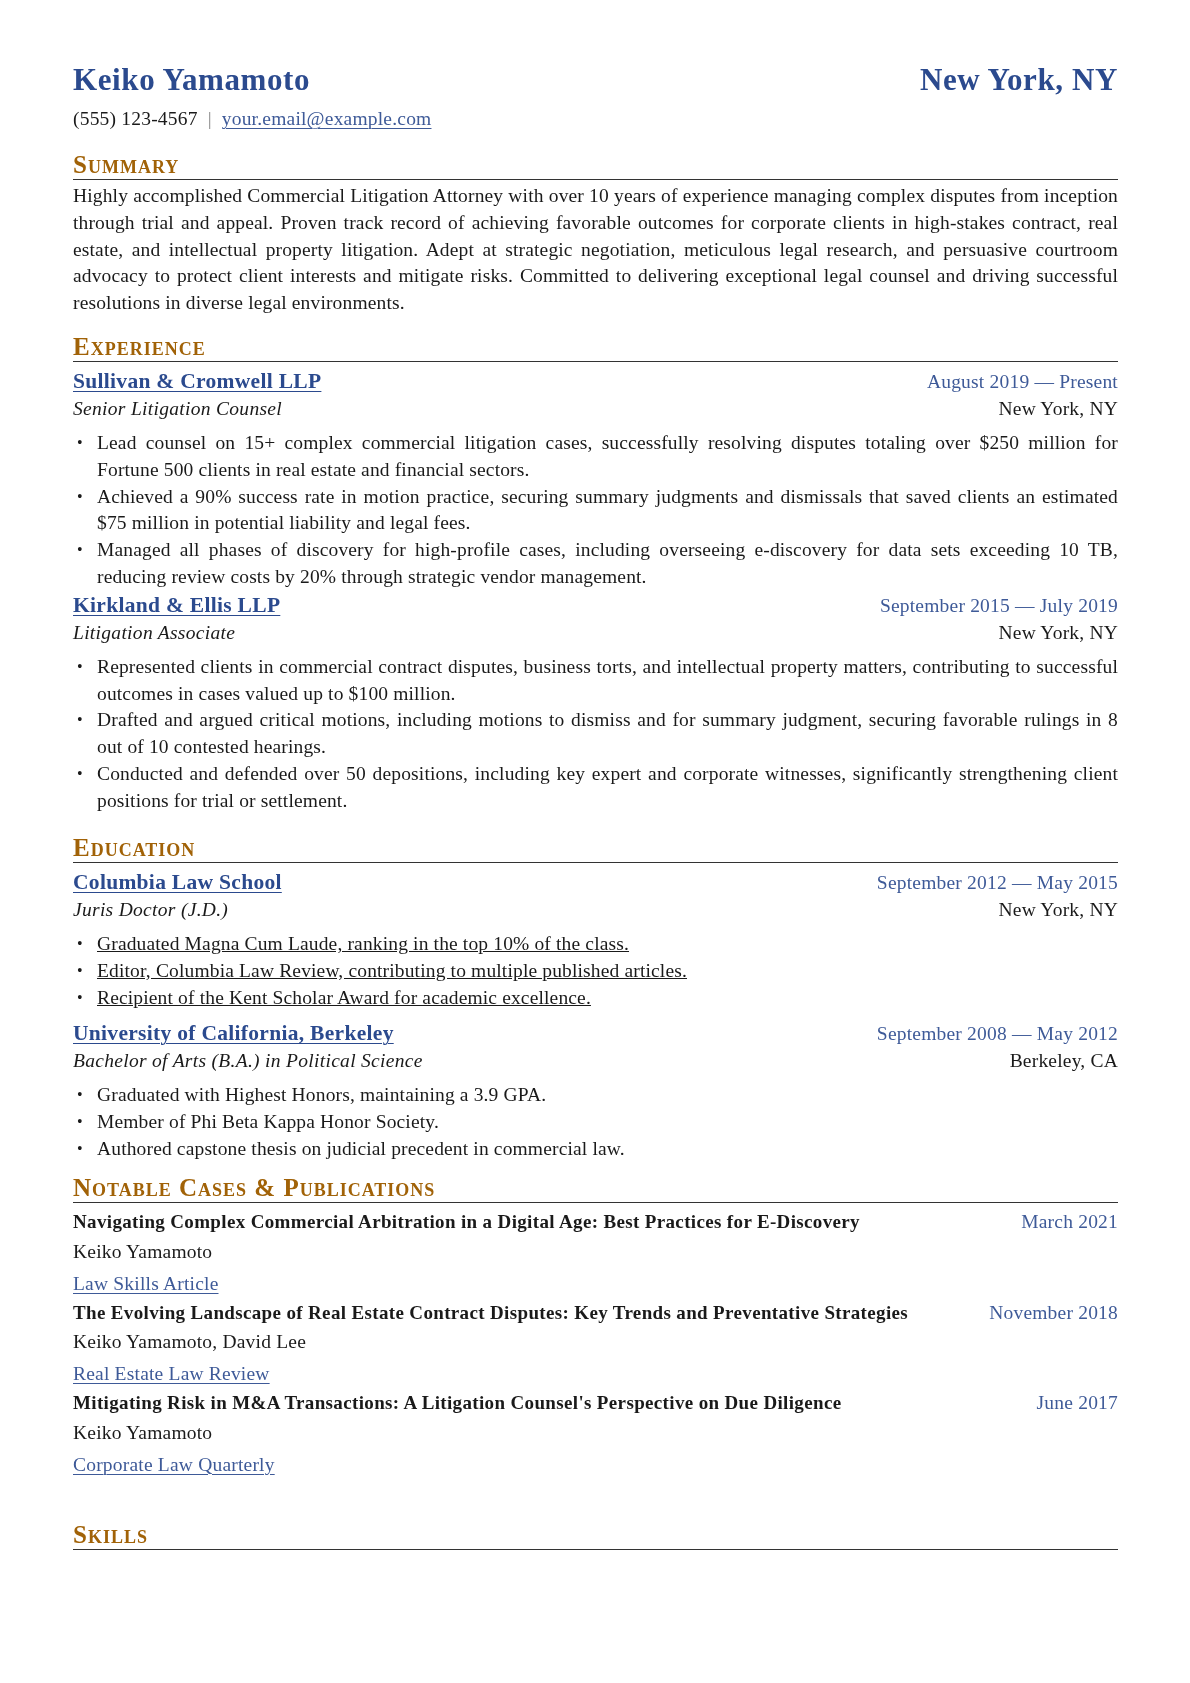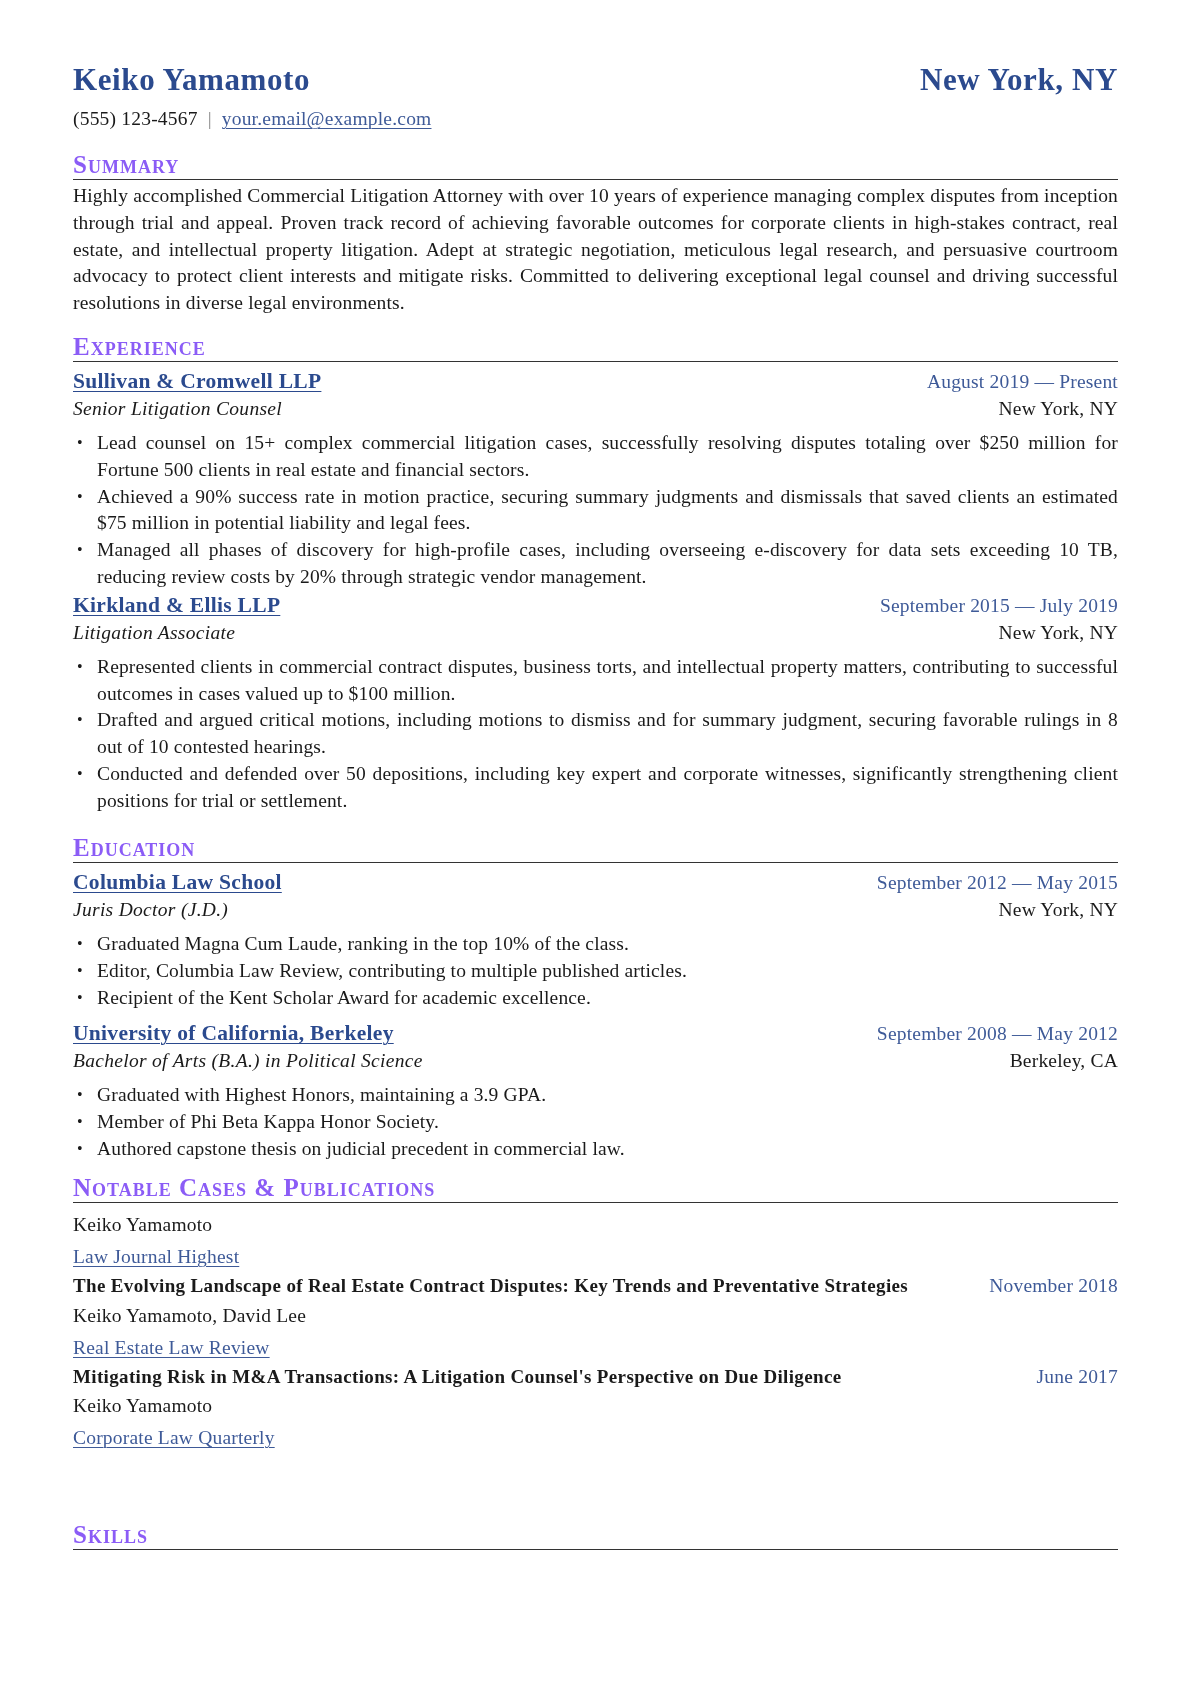--- a/index.html
+++ b/index.html
@@ -10,21 +10,21 @@
   a.link { color: #2b4a8e; text-decoration: underline; text-decoration-thickness: 1px; text-underline-offset: 3px; }
   a.venue { color: #3e5a98; text-decoration: underline; text-decoration-thickness: 1px; text-underline-offset: 3px; }
 
   .header-row { position: absolute; left: 0; width: 1045px; top: 62px; height: 40px; }
   .name { position: absolute; left: 0; top: 0; font-size: 31px; font-weight: bold; letter-spacing: 0.6px; color: #2b4a8e; }
   .loc  { position: absolute; right: 0; top: 0; font-size: 31px; font-weight: bold; letter-spacing: 0.6px; color: #2b4a8e; }
   .contact { position: absolute; left: 0; top: 108px; font-size: 19.5px; letter-spacing: 0.2px; }
   .contact .sep { color: #888; margin: 0 10px; }
 
   .section { position: absolute; left: 0; width: 1045px; }
-  .sec-title { font-size: 25px; font-weight: bold; font-variant: small-caps; letter-spacing: 1px; color: #8b5cf6; line-height: 28px; height: 28px; }
+  .sec-title { font-size: 25px; font-weight: bold; font-variant: small-caps; letter-spacing: 1px; color: #a16207; line-height: 28px; height: 28px; }
   .sec-rule { height: 0; border-top: 1.5px solid #333; margin-top: 0px; }
 
   .para { font-size: 19.5px; line-height: 26.8px; text-align: justify; letter-spacing: 0.15px; }
 
   .entry-row { position: relative; height: 27px; line-height: 27px; font-size: 20px; }
   .entry-row .left { position: absolute; left: 0; top: 0; }
   .entry-row .right { position: absolute; right: 0; top: 0; }
   .org { font-size: 21.5px; font-weight: bold; letter-spacing: 0.3px; text-align: right; }
   .role { font-style: italic; font-size: 19.5px; letter-spacing: 0.3px; }
   .plain { font-size: 19.5px; letter-spacing: 0.2px; }
@@ -104,21 +104,21 @@
 
     <div style="margin-top:6px;">
       <div class="entry-row">
         <span class="left"><a class="link org" href="#">Columbia Law School</a></span>
         <span class="right date date-txt">September 2012 — May 2015</span>
       </div>
       <div class="entry-row">
         <span class="left role">Juris Doctor (J.D.)</span>
         <span class="right plain">New York, NY</span>
       </div>
-      <ul class="bullets" style="margin-top:8px;">
+      <ul class="bullets" style="margin-top:8px;text-decoration:underline;">
         <li>Graduated Magna Cum Laude, ranking in the top 10% of the class.</li>
         <li>Editor, Columbia Law Review, contributing to multiple published articles.</li>
         <li>Recipient of the Kent Scholar Award for academic excellence.</li>
       </ul>
     </div>
 
     <div style="margin-top:9px;">
       <div class="entry-row">
         <span class="left"><a class="link org" href="#">University of California, Berkeley</a></span>
         <span class="right date date-txt">September 2008 — May 2012</span>
@@ -133,22 +133,26 @@
         <li>Authored capstone thesis on judicial precedent in commercial law.</li>
       </ul>
     </div>
   </div>
 
   <div class="section" style="top:1174px;">
     <div class="sec-title">Notable Cases &amp; Publications</div>
     <div class="sec-rule"></div>
 
     <div style="margin-top:6px;">
+      <div class="pub-title-row">
+        <span class="pub-title">Navigating Complex Commercial Arbitration in a Digital Age: Best Practices for E-Discovery</span>
+        <span class="pub-date date">March 2021</span>
+      </div>
       <div class="pub-line">Keiko Yamamoto</div>
-      <div class="pub-line"><a class="venue" href="#">Law Journal Highest</a></div>
+      <div class="pub-line"><a class="venue" href="#">Law Skills Article</a></div>
     </div>
 
     <div>
       <div class="pub-title-row">
         <span class="pub-title">The Evolving Landscape of Real Estate Contract Disputes: Key Trends and Preventative Strategies</span>
         <span class="pub-date date">November 2018</span>
       </div>
       <div class="pub-line">Keiko Yamamoto, David Lee</div>
       <div class="pub-line"><a class="venue" href="#">Real Estate Law Review</a></div>
     </div>

